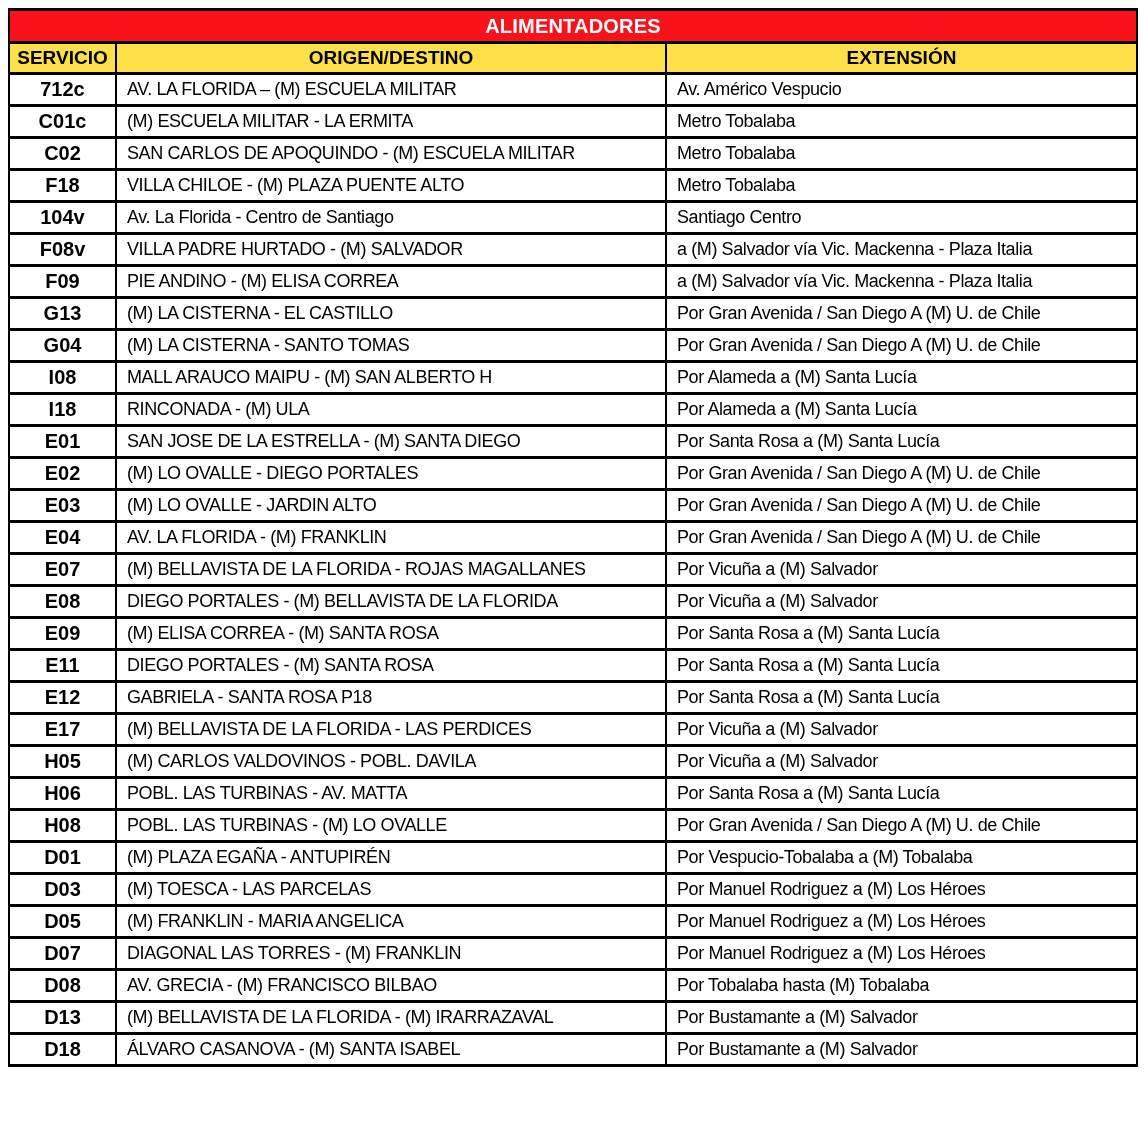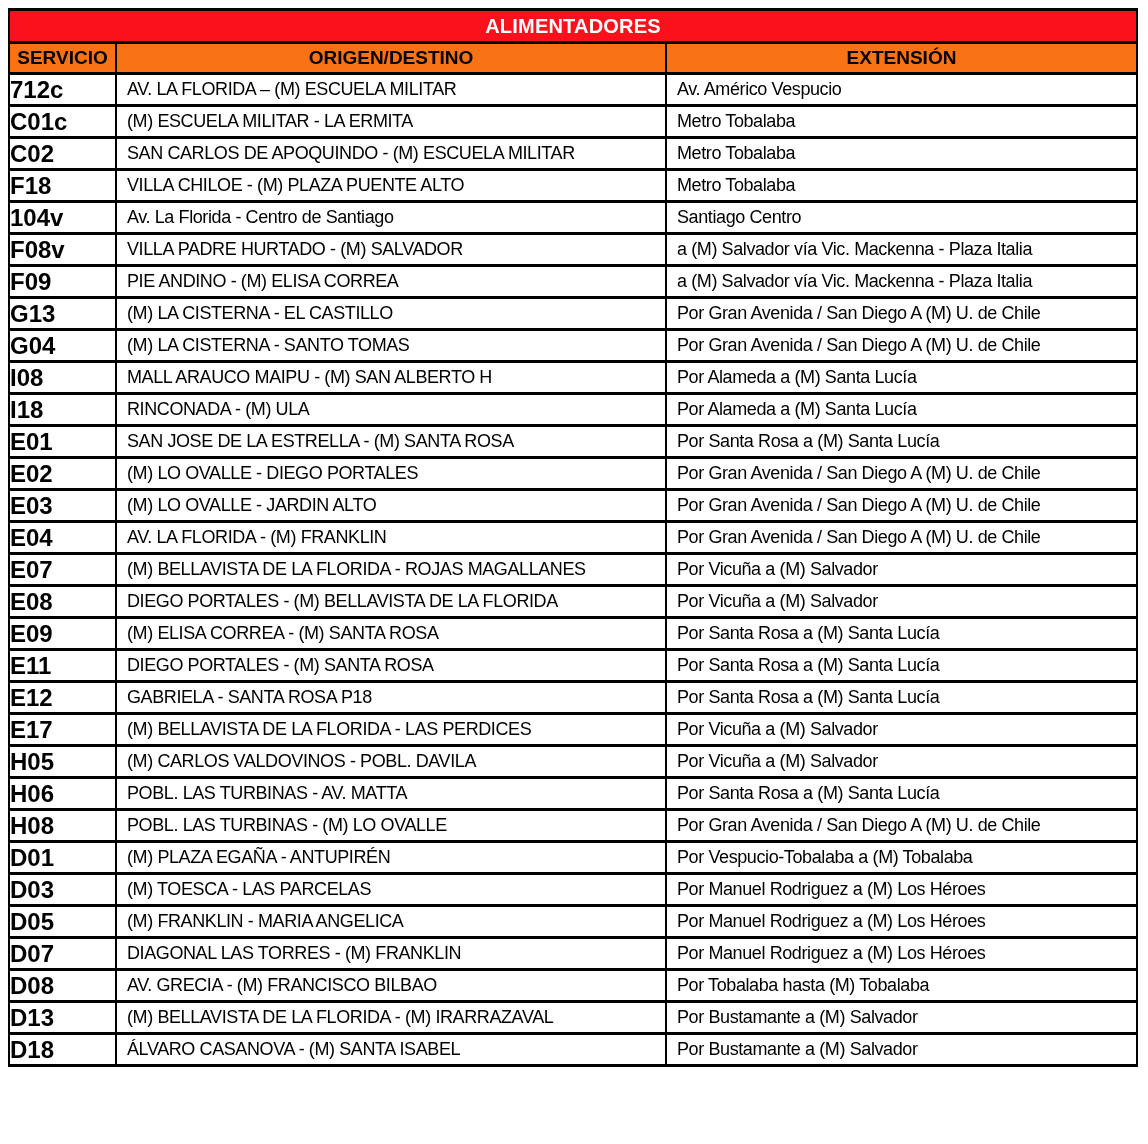--- a/index.html
+++ b/index.html
@@ -44,26 +44,27 @@
     font-weight: bold;
     font-size: 20px;
     letter-spacing: 0.2px;
     color: #fff;
   }
   tr.header-row th {
     height: 28px;
     text-align: center;
     font-weight: bold;
     font-size: 19px;
-    background: #f97316;
+    background: #fde047;
   }
   tr.data-row { height: 32px; }
   td.servicio {
+    text-align: center;
     font-weight: bold;
-    font-size: 24px;
+    font-size: 20px;
   }
   td.origen, td.extension {
     text-align: left;
     font-size: 18px;
     letter-spacing: -0.4px;
     padding-left: 10px;
     padding-right: 2px;
   }
 </style>
 </head>
@@ -137,21 +138,21 @@
           <td class="origen">MALL ARAUCO MAIPU - (M) SAN ALBERTO H</td>
           <td class="extension">Por Alameda a (M) Santa Lucía</td>
         </tr>
         <tr class="data-row">
           <td class="servicio">I18</td>
           <td class="origen">RINCONADA - (M) ULA</td>
           <td class="extension">Por Alameda a (M) Santa Lucía</td>
         </tr>
         <tr class="data-row">
           <td class="servicio">E01</td>
-          <td class="origen">SAN JOSE DE LA ESTRELLA - (M) SANTA ROSA</td>
+          <td class="origen">SAN JOSE DE LA ESTRELLA - (M) SANTA DIEGO</td>
           <td class="extension">Por Santa Rosa a (M) Santa Lucía</td>
         </tr>
         <tr class="data-row">
           <td class="servicio">E02</td>
           <td class="origen">(M) LO OVALLE - DIEGO PORTALES</td>
           <td class="extension">Por Gran Avenida / San Diego A (M) U. de Chile</td>
         </tr>
         <tr class="data-row">
           <td class="servicio">E03</td>
           <td class="origen">(M) LO OVALLE - JARDIN ALTO</td>

